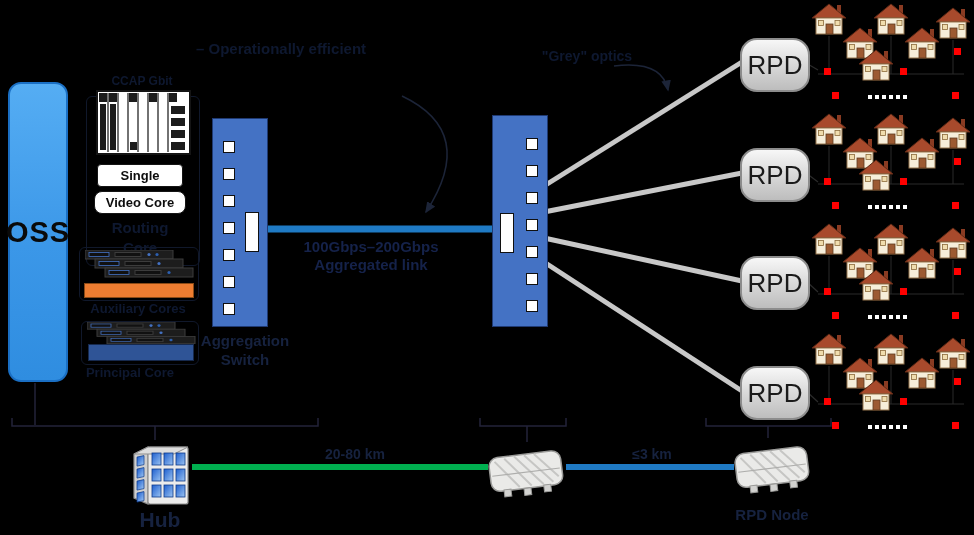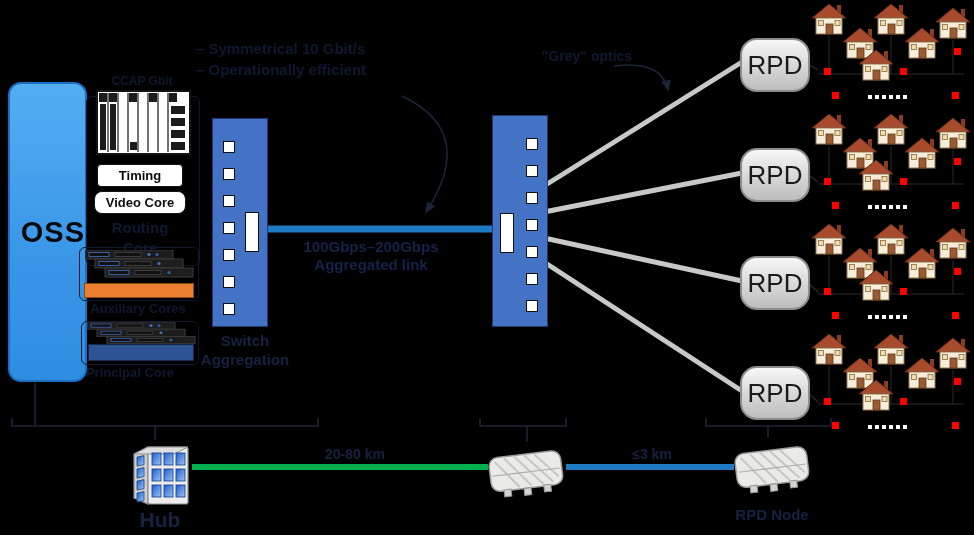--- a/index.html
+++ b/index.html
@@ -6,22 +6,22 @@
   #canvas{position:relative;width:974px;height:535px;background:#000;overflow:hidden;
           font-family:"Liberation Sans",sans-serif;}
   .abs{position:absolute;}
   .navy{color:#16223f;font-weight:bold;}
   .darknote{color:#0e1830;font-weight:bold;}
   .ctr{text-align:center;}
 
   
   #oss{left:8px;top:82px;width:56px;height:296px;border-radius:13px;
        background:linear-gradient(180deg,#55adf3 0%,#3b97e8 55%,#2f8de0 100%);
-       border:2px solid #1a6fc4;display:flex;align-items:center;justify-content:flex-end;
-       color:#0a0a0a;font-size:29px;font-weight:bold;letter-spacing:1px;padding-left:19px;}
+       border:2px solid #1a6fc4;display:flex;align-items:center;justify-content:center;
+       color:#0a0a0a;font-size:29px;font-weight:bold;letter-spacing:1px;}
 
   
   .groupbox{border:1.5px solid #10182b;border-radius:6px;background:transparent;}
   #ccap-box{left:86px;top:96px;width:112px;height:168px;}
   #ccap-label{left:80px;top:74px;width:124px;font-size:12px;}
   .whitebox{background:#fff;border:1.6px solid #151515;border-radius:4px;
             color:#0c0c0c;font-size:13px;font-weight:bold;display:flex;
             align-items:center;justify-content:center;}
   #timing{left:97px;top:164px;width:84px;height:21px;}
   #videocore{left:94px;top:191px;width:90px;height:21px;border-radius:8px;}
@@ -216,21 +216,21 @@
         <rect x="14" y="14" width="6" height="46"></rect>
       <rect x="75" y="16" width="14" height="8"></rect>
         <rect x="75" y="28" width="14" height="8"></rect>
       <rect x="75" y="40" width="14" height="8"></rect>
         <rect x="75" y="52" width="14" height="8"></rect>
       <rect x="34" y="52" width="7" height="8"></rect>
     </g>
   </svg>
 
   <div id="timing" class="abs whitebox">
-    <span>Timing</span>
+    <span>Single</span>
   </div>
   <div id="videocore" class="abs whitebox">
     <span>Video Core</span>
   </div>
   <div id="routing" class="abs ctr darknote">
     <div>Routing</div>
     <div>Core</div>
   </div>
 
   <div id="grp1-box" class="abs groupbox"></div>
@@ -241,38 +241,37 @@
   <div id="cap-aux" class="abs ctr darknote">Auxiliary Cores</div>
 
   <div id="grp2-box" class="abs groupbox"></div>
   <svg class="abs" width="110" height="24" style="left:87px;top:322px">
     <use href="#servers" transform="scale(1,0.8)"></use>
   </svg>
   <div id="bar-blue" class="abs"></div>
   <div id="cap-prin" class="abs ctr darknote">Principal Core</div>
 
   <div id="top-note" class="abs darknote">
-    <div>– Symmetrical 10 Gbit/s</div>
     <div>– Operationally efficient</div>
   </div>
   <div id="grey-optics" class="abs ctr darknote">"Grey" optics</div>
 
   <div id="switch1" class="abs switch">
     <div class="port portL p1"></div>
     <div class="port portL p2"></div>
     <div class="port portL p3"></div>
     <div class="port portL p4"></div>
     <div class="port portL p5"></div>
     <div class="port portL p6"></div>
     <div class="port portL p7"></div>
     <div class="uplink" id="up1"></div>
   </div>
   <div id="sw1-label" class="abs ctr navy">
+    <div>Aggregation</div>
     <div>Switch</div>
-    <div>Aggregation</div>
   </div>
 
   <div id="link-label" class="abs ctr">
     <div>100Gbps–200Gbps</div>
     <div>Aggregated link</div>
   </div>
 
   <div id="switch2" class="abs switch">
     <div class="port portR p1"></div>
     <div class="port portR p2"></div>

